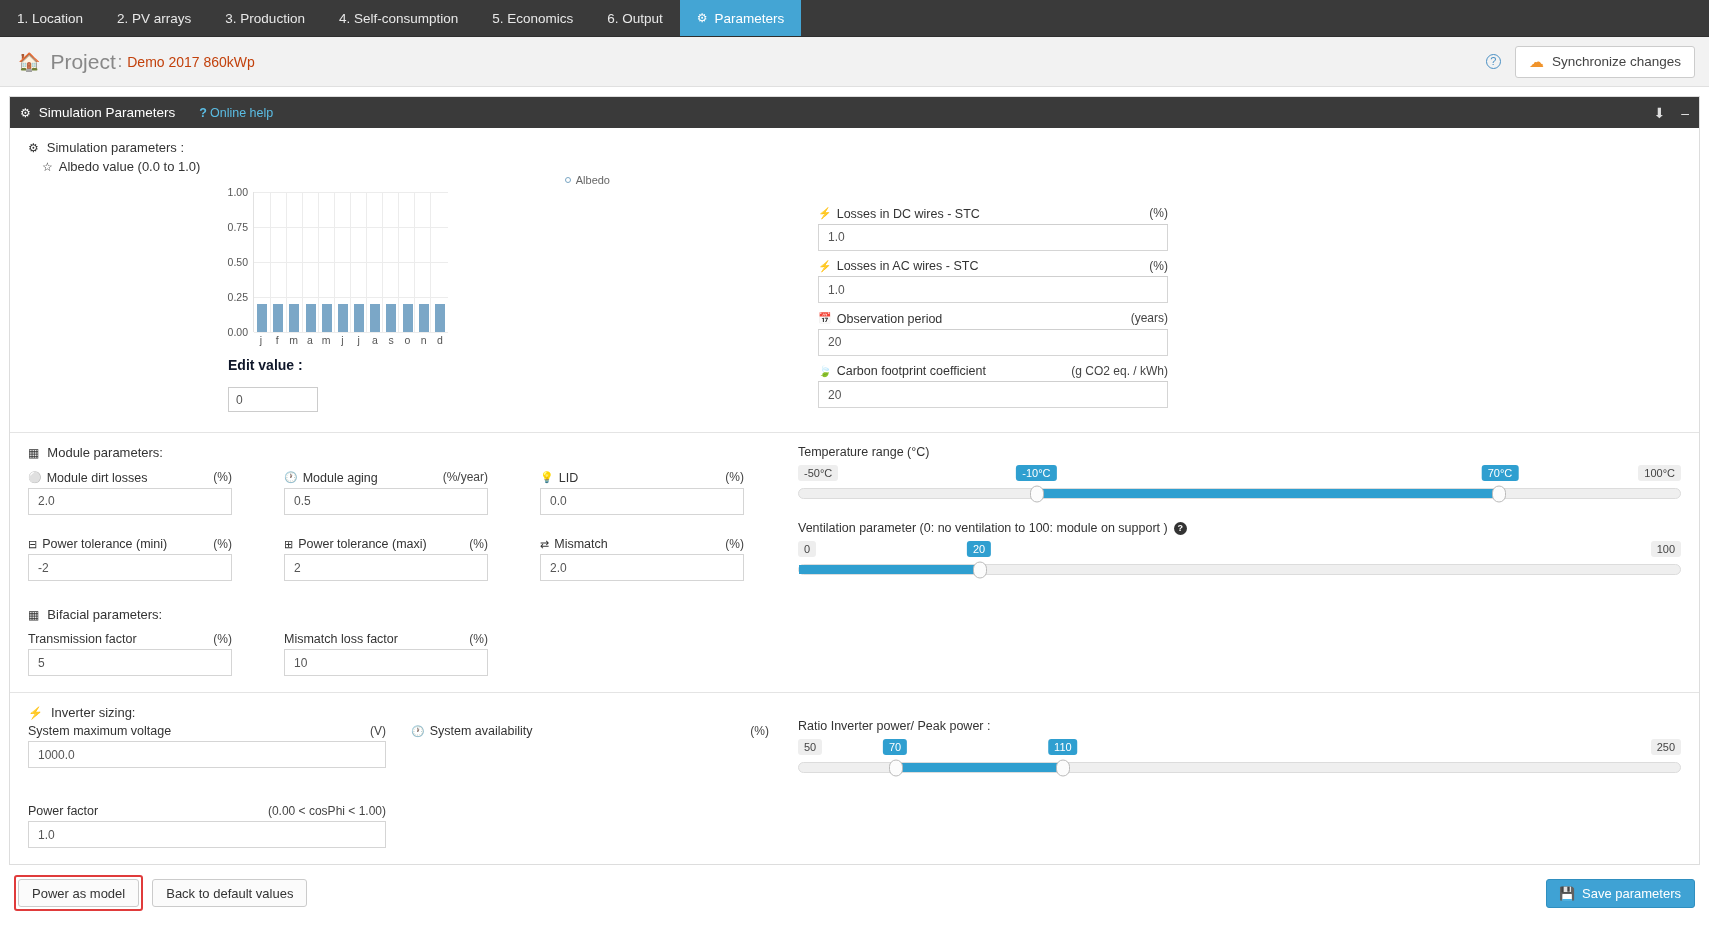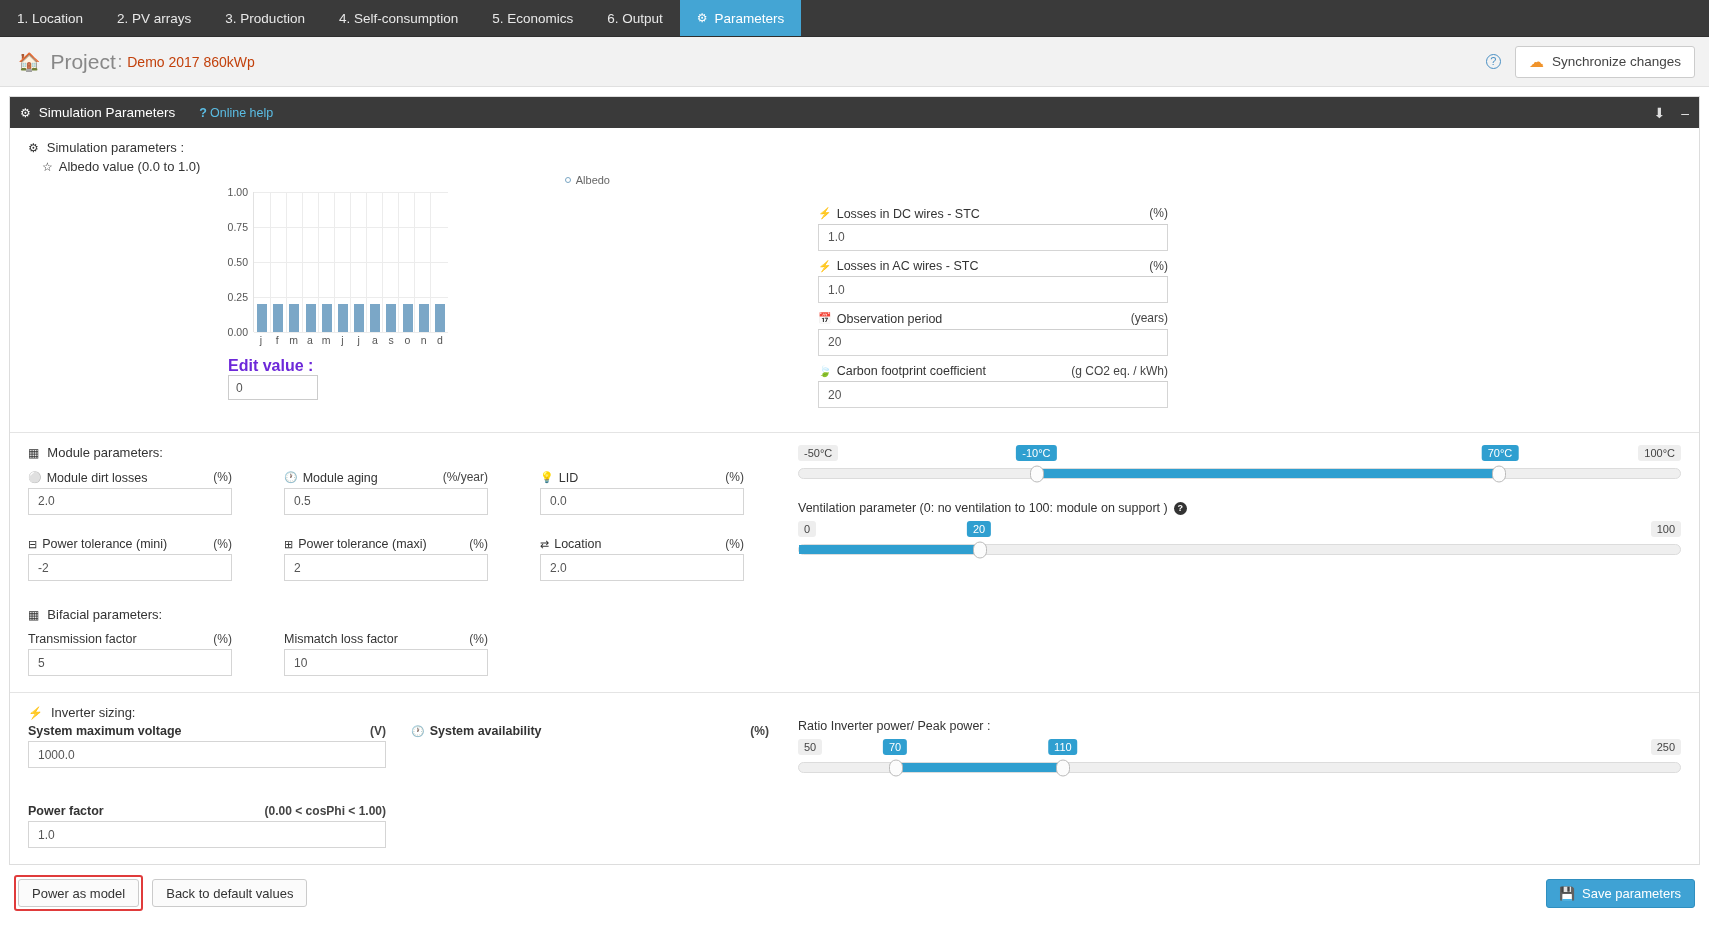--- a/index.html
+++ b/index.html
@@ -135,21 +135,21 @@
   .bars { position: absolute; left: 0; right: 0; bottom: 0; top: 0; display: flex;
           align-items: flex-end; justify-content: space-between; padding: 0 3px; }
   .bar { width: 10px; background: #7ba7c7; }
   .xlabels {
     position: absolute; left: 45px; top: 160px; width: 195px;
     display: flex; justify-content: space-between; padding: 0 3px;
     font-size: 10.5px; color: #555;
   }
   .xlabels span { width: 10px; text-align: center; }
   .editval { margin-left: 200px; margin-top: 8px; }
-  .editval .lbl { font-size: 16px; font-weight: bold; color: #6d28d9; margin-bottom: 0; }
+  .editval .lbl { font-size: 14px; font-weight: bold; color: #0f172a; margin-bottom: 14px; }
   .editval input {
     width: 90px; height: 25px; border: 1px solid #ccc; padding: 3px 7px;
     font-size: 12px; color: #555; font-family: "Liberation Sans", sans-serif;
   }
 
   
   .fields-col { width: 350px; margin-left: 30px; padding-top: 32px; }
   .fld { margin-bottom: 2px; }
   .fld-head {
     display: flex; justify-content: space-between; align-items: baseline;
@@ -212,21 +212,21 @@
   .knob {
     position: absolute; top: 50%; width: 14px; height: 17px;
     background: #fcfcfc; border: 1px solid #bbb; border-radius: 8px;
     transform: translate(-50%, -50%); cursor: pointer;
   }
 
   
   .inv-grid { display: flex; gap: 25px; }
   .inv-cell-wide { width: 358px; }
   .inv-cell-wide .ghead {
-    display: flex; justify-content: space-between; align-items: flex-end; margin-bottom: 3px; font-weight: bold;
+    display: flex; justify-content: space-between; align-items: flex-end; margin-bottom: 3px;
   }
   .inv-cell-wide .gname { font-size: 12.5px; color: #333; display:flex; align-items:center;}
   .inv-cell-wide .gname .ic { margin-right: 5px; font-size: 11px; }
   .inv-cell-wide .gunit { font-size: 12px; color: #444; }
   .inv-cell-wide input {
     width: 100%; height: 27px; border: 1px solid #d5d5d5;
     padding: 3px 9px; font-size: 12px; color: #555;
     font-family: "Liberation Sans", sans-serif;
   }
 
@@ -487,21 +487,21 @@
                     <span>Power tolerance (maxi)</span>
                   </span>
                 <span class="gunit">(%)</span>
               </div>
               <input type="text" value="2" style="">
             </div>
             <div class="gcell">
               <div class="ghead">
                 <span class="gname">
                     <span class="ic">⇄</span>
-                    <span>Location</span>
+                    <span>Mismatch</span>
                   </span>
                 <span class="gunit">(%)</span>
               </div>
               <input type="text" value="2.0" style="">
             </div>
           </div>
 
           <div class="sec-title" style="margin-top:26px">
             <span class="ic">▦</span>
             <span>Bifacial parameters:</span>
@@ -523,20 +523,21 @@
                   </span>
                 <span class="gunit">(%)</span>
               </div>
               <input type="text" value="10" style="">
             </div>
           </div>
         </div>
 
         <div class="right-half">
           <div class="slider-block">
+            <div class="sl-title">Temperature range (°C)</div>
             <div class="sl-labels">
               <span class="pill-grey" style="left:0">-50°C</span>
               <span class="pill-blue" style="left:27%">-10°C</span>
               <span class="pill-blue" style="left:79.5%">70°C</span>
               <span class="pill-grey" style="right:0">100°C</span>
             </div>
             <div class="track">
               <div class="range-fill" style="left:27%;right:20.5%"></div>
               <div class="knob" style="left:27%"></div>
               <div class="knob" style="left:79.5%"></div>

